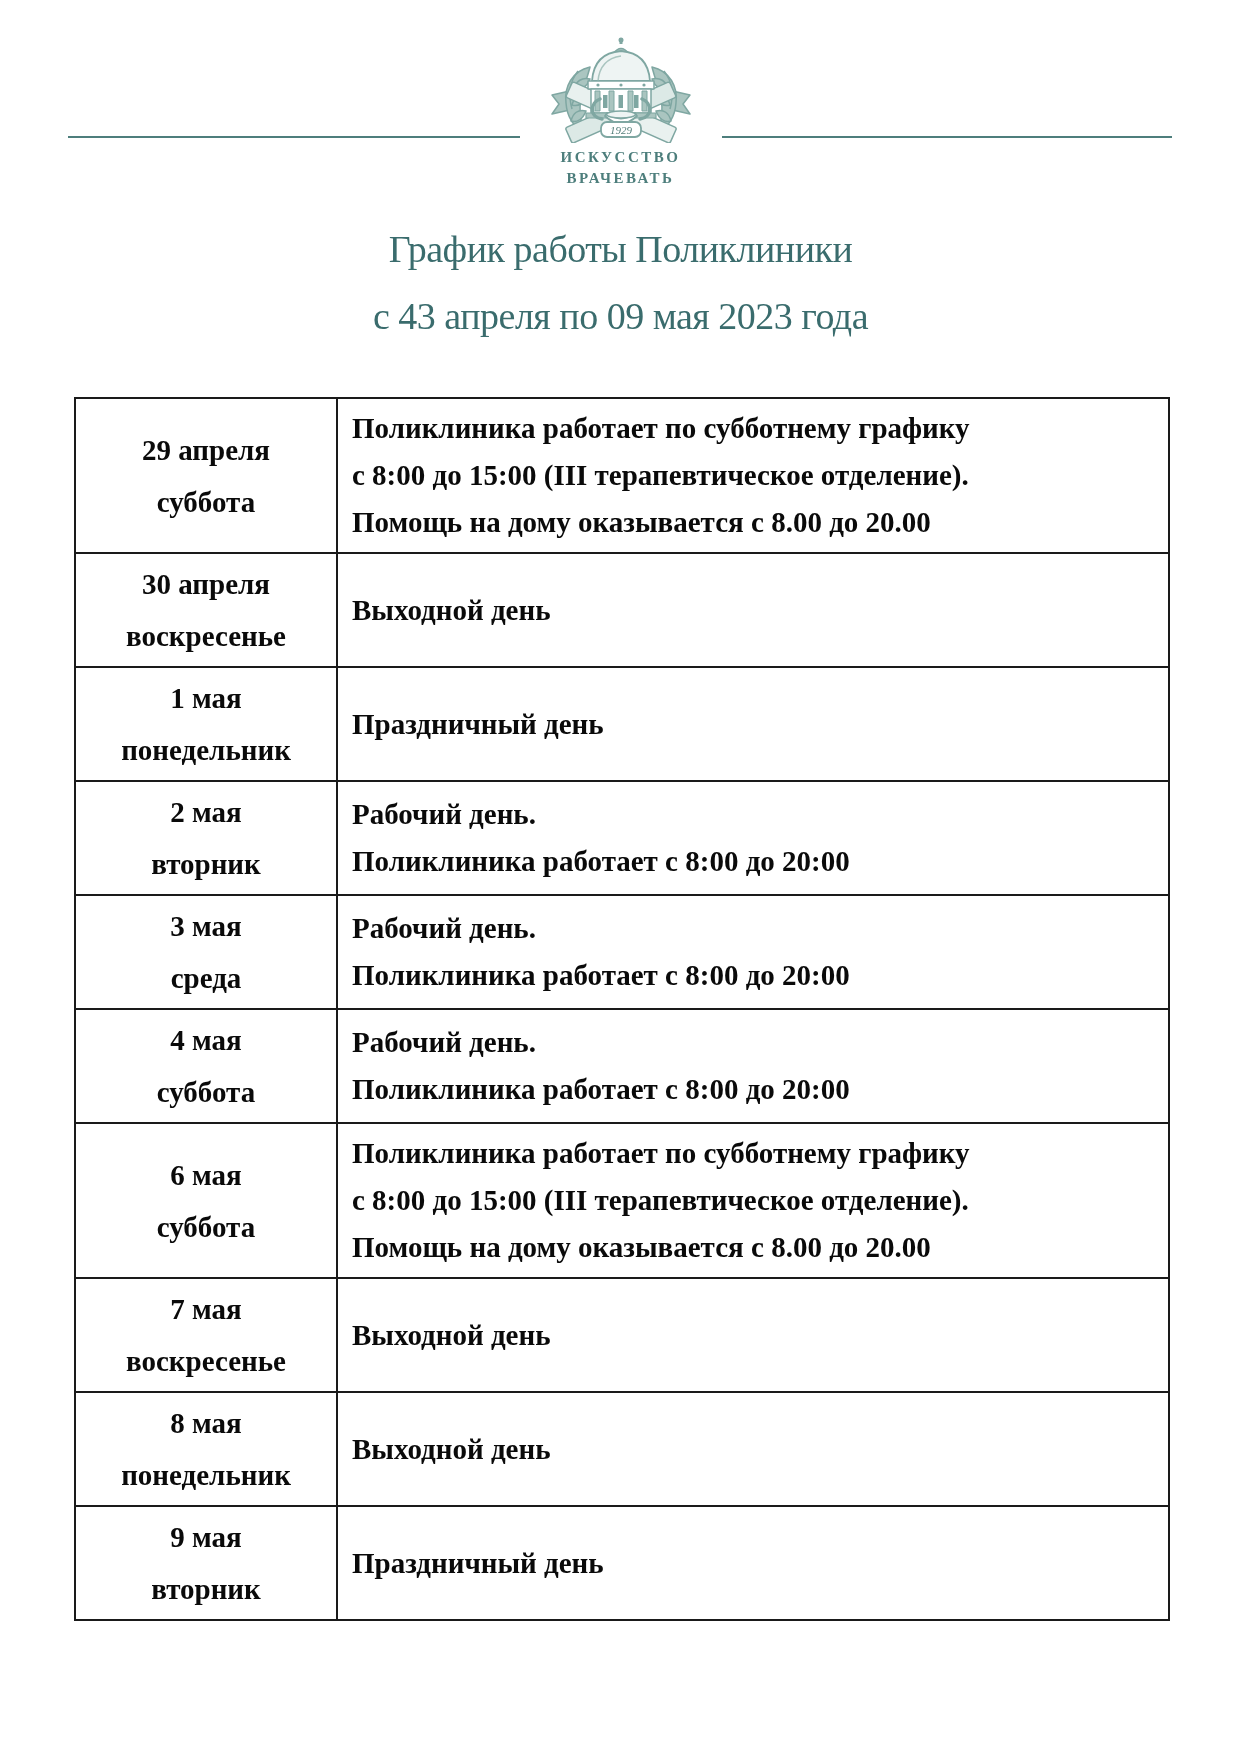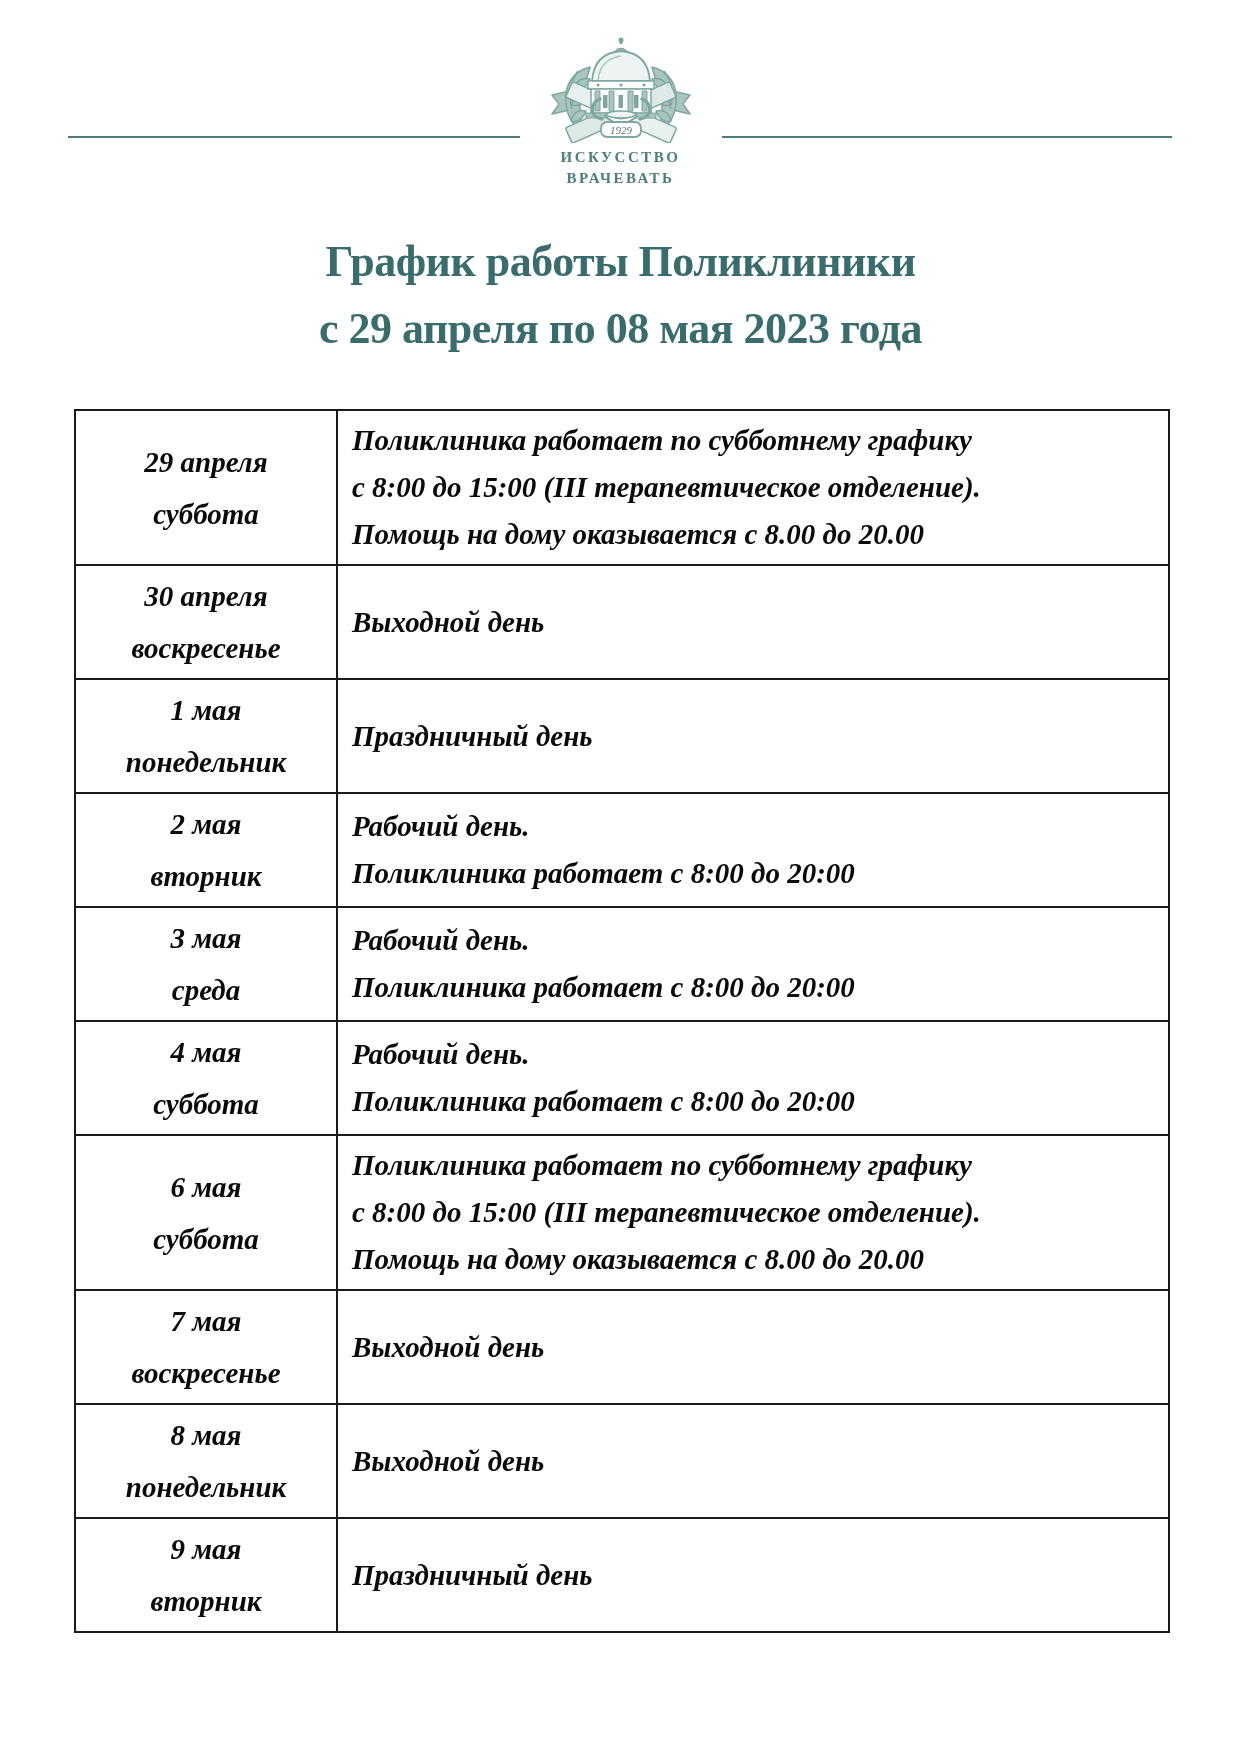--- a/index.html
+++ b/index.html
@@ -45,25 +45,25 @@
     margin-top: 4px;
     color: var(--caption-color);
     font-weight: 700;
     font-size: 15px;
     line-height: 21px;
     letter-spacing: 2.5px;
   }
 
   
   .title {
-    margin-top: 26px;
+    margin-top: 14px;
     text-align: center;
     color: var(--title-color);
-    font-weight: 700;
-    font-size: 44px;
+    font-weight: 400;
+    font-size: 38px;
     line-height: 67px;
     letter-spacing: -0.5px;
   }
 
   
   .schedule-wrap { margin: 47px 0 0 74px; }
   table.schedule {
     border-collapse: collapse;
     width: 1096px;
     table-layout: fixed;
@@ -78,21 +78,21 @@
   td.date-cell {
     width: 262px;
     text-align: center;
     line-height: 52px;
     padding: 4px 6px;
   }
   td.desc-cell {
     padding: 6px 14px 6px 14px;
     line-height: 47px;
   }
-  tr.row { height: 106px; font-style: italic; }
+  tr.row { height: 106px; }
   tr.row.tall { height: 142px; }
 </style>
 </head>
 <body>
 
 <div class="header">
   <div class="rule rule-left"></div>
   <div class="rule rule-right"></div>
 
   <div class="logo-block">
@@ -166,21 +166,21 @@
 
     <div class="logo-caption">
       <div>ИСКУССТВО</div>
       <div>ВРАЧЕВАТЬ</div>
     </div>
   </div>
 </div>
 
 <h1 class="title">
   <span>График работы Поликлиники</span><br>
-  <span>с 29 апреля по 08 мая 2023 года</span>
+  <span>с 43 апреля по 09 мая 2023 года</span>
 </h1>
 
 <div class="schedule-wrap">
   <table class="schedule">
     <tbody id="schedule-body">
   <tr class="row tall">
     <td class="date-cell">
       <div>29 апреля</div>
       <div>суббота</div>
     </td>

